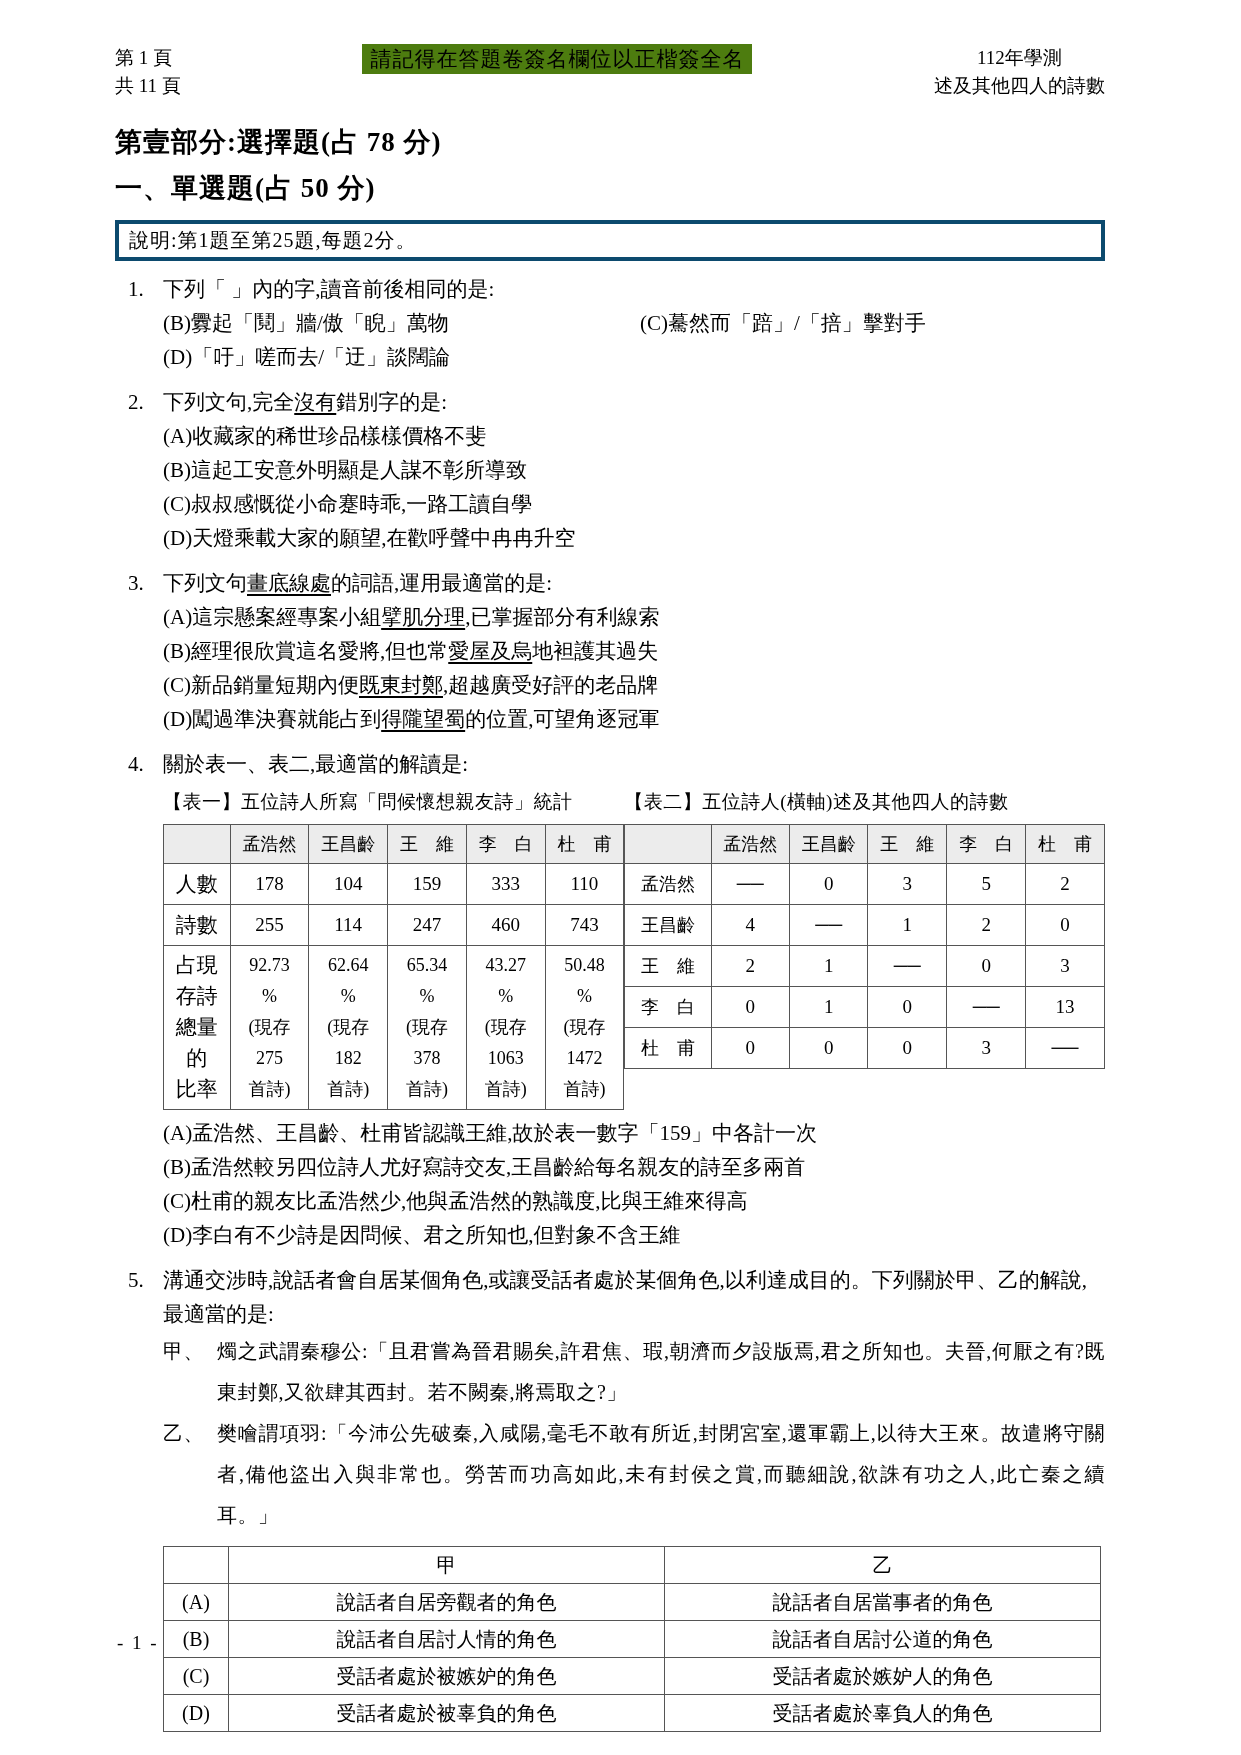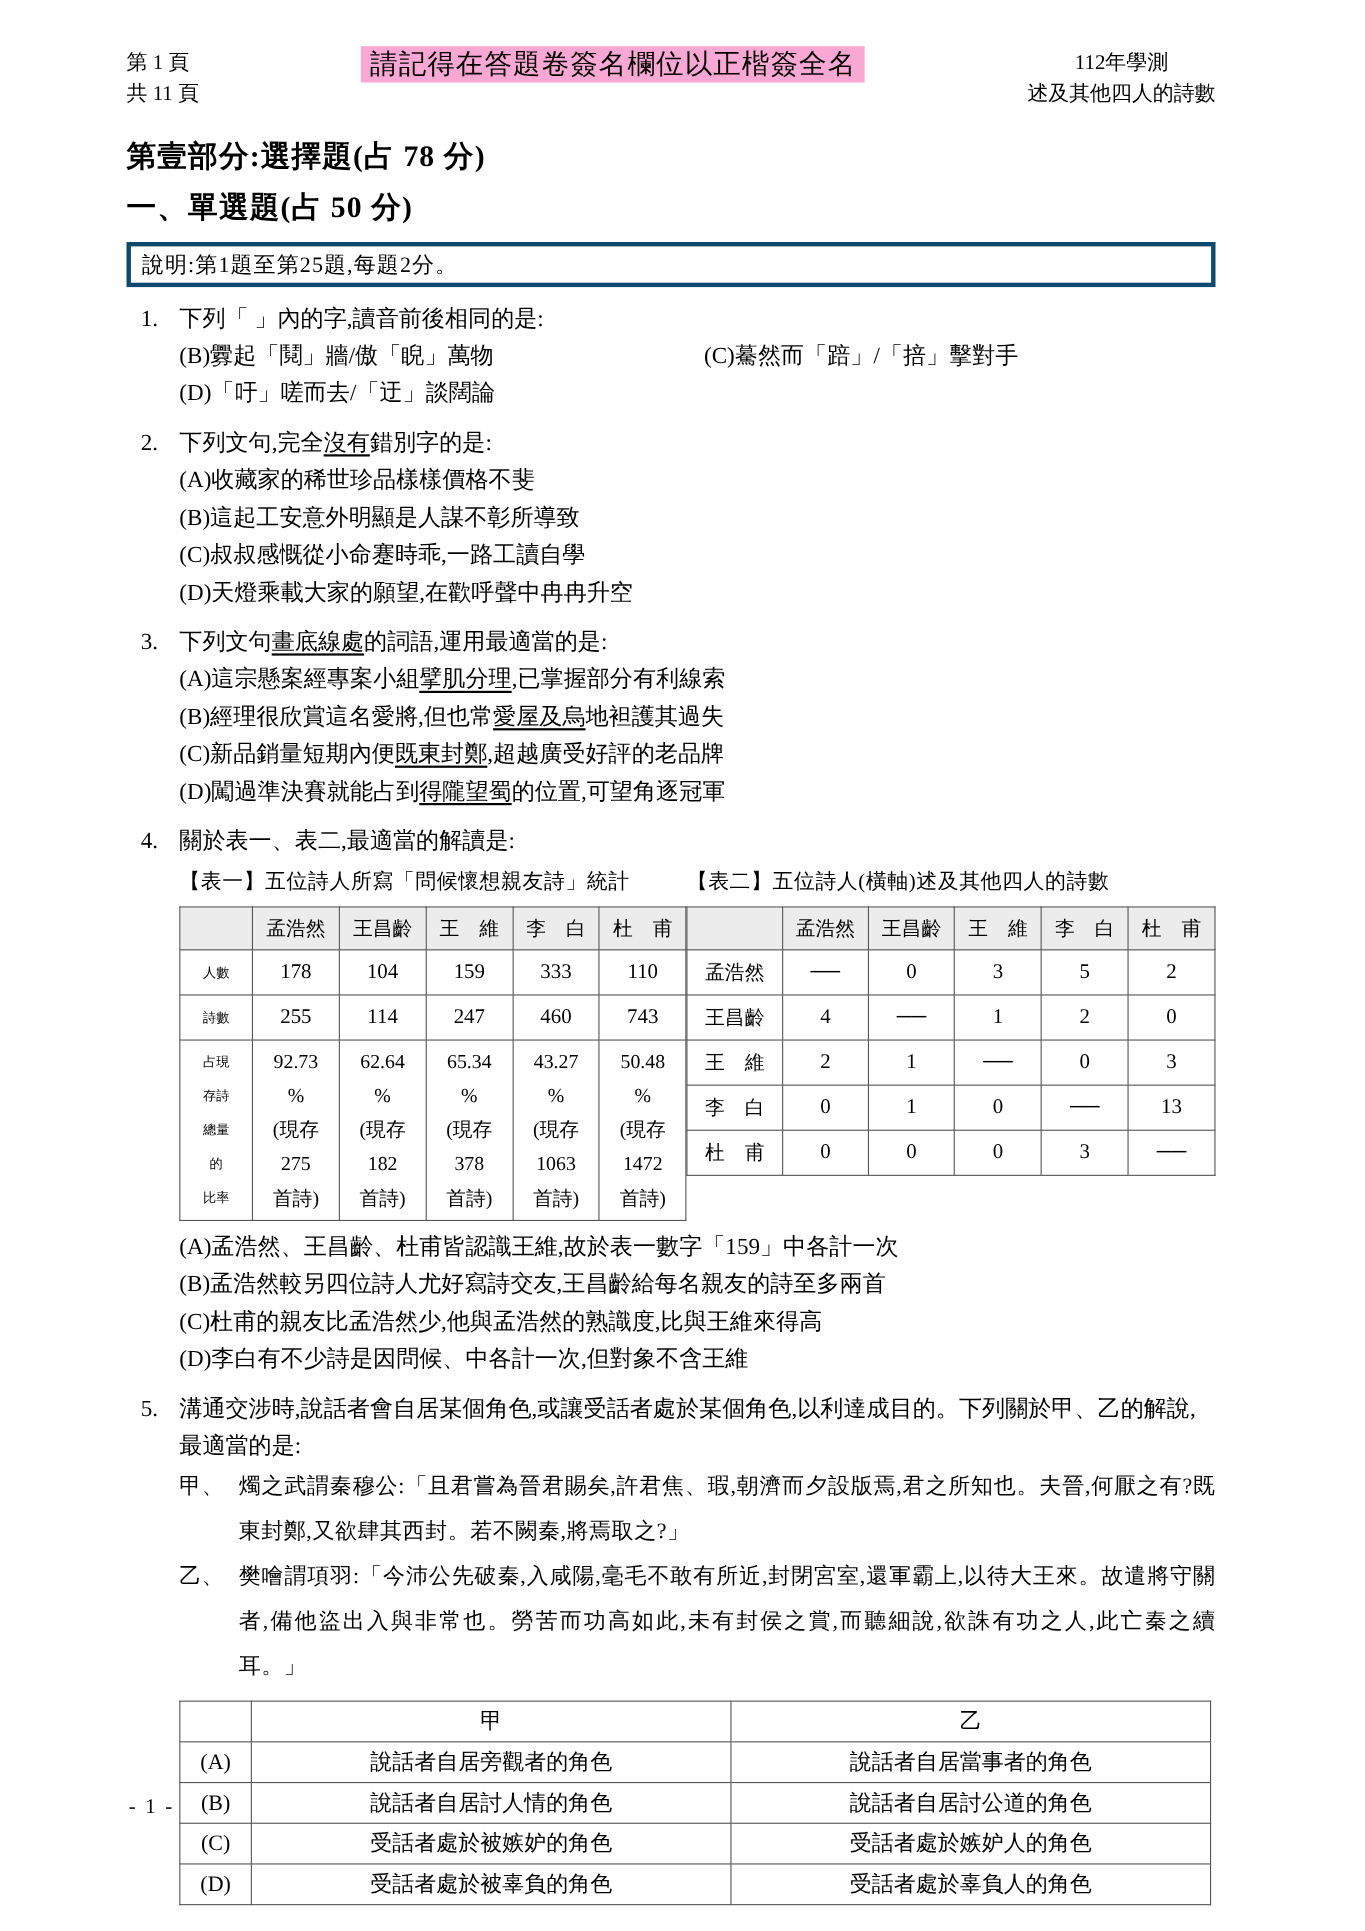--- a/index.html
+++ b/index.html
@@ -6,39 +6,39 @@
   .page{
     width:1241px;height:1755px;box-sizing:border-box;position:relative;
     background:#fff;color:#000;overflow:hidden;
     font-family:"Liberation Serif","DejaVu Serif",serif;
     padding:44px 136px 0 115px;
   }
   
   .hdr{display:flex;justify-content:space-between;align-items:flex-start;font-size:19px;line-height:28px;}
   .hdr-left{white-space:pre-line;}
   .hdr-center{padding-top:1px;}
-  .notice{background:#f9a8d4;padding:3px 8px;font-size:25px;letter-spacing:1px;}
+  .notice{background:#4d7c0f;padding:3px 8px;font-size:21px;letter-spacing:1px;}
   .hdr-right{text-align:center;white-space:pre-line;}
   
   .part-title{font-size:27px;font-weight:bold;margin-top:24px;letter-spacing:1px;}
   .sub-title{font-size:27px;font-weight:bold;margin-top:10px;letter-spacing:1px;}
   .instr-box{margin-top:14px;border:4px solid #0c4a6e;padding:3px 10px;font-size:20px;letter-spacing:1px;}
   
   .q{position:relative;padding-left:48px;margin-top:11px;font-size:21px;line-height:34px;}
   .qnum{position:absolute;left:13px;top:0;}
   .opt-grid{display:grid;grid-template-columns:477px auto;}
   .opt-line{display:block;}
   .u{text-decoration:underline;text-underline-offset:4px;}
   
   .tables{display:flex;margin:4px 0 6px 0;align-items:flex-start;}
   .tbl-cap{font-size:19px;margin-bottom:5px;letter-spacing:0.5px;}
   table{border-collapse:collapse;}
   td{border:1.5px solid #555;text-align:center;font-size:19px;padding:2px 4px;vertical-align:middle;}
   tr.thead td{background:#ececec;font-size:18px;height:32px;}
-  .t1 td.lbl{width:60px;font-size:12px;}
+  .t1 td.lbl{width:60px;font-size:21px;}
   .t1 td{width:72px;height:36px;}
   .t2 td.lbl{width:80px;font-size:18px;}
   .t2 td{width:72px;height:36px;}
   .multiline{white-space:pre-line;line-height:31px;font-size:18px;padding:4px 2px;}
   
   .passage{position:relative;padding-left:54px;font-size:20px;line-height:41px;letter-spacing:0.5px;text-align:justify;}
   .plabel{position:absolute;left:0;top:0;}
   .t5{margin-top:10px;width:938px;}
   .t5 td{font-size:20px;height:31px;padding:1px 4px;}
   .t5 td.optc{width:56px;}
@@ -213,21 +213,21 @@
             <td>──</td>
           </tr>
         </tbody>
           </table>
       </div>
     </div>
 
     <div class="opt-line">(A)孟浩然、王昌齡、杜甫皆認識王維,故於表一數字「159」中各計一次</div>
     <div class="opt-line">(B)孟浩然較另四位詩人尤好寫詩交友,王昌齡給每名親友的詩至多兩首</div>
     <div class="opt-line">(C)杜甫的親友比孟浩然少,他與孟浩然的熟識度,比與王維來得高</div>
-    <div class="opt-line">(D)李白有不少詩是因問候、中各計一次,但對象不含王維</div>
+    <div class="opt-line">(D)李白有不少詩是因問候、君之所知也,但對象不含王維</div>
   </div>
 
   <div class="q">
     <span class="qnum">5.</span>
     <div>溝通交涉時,說話者會自居某個角色,或讓受話者處於某個角色,以利達成目的。下列關於甲、乙的解說,最適當的是:</div>
 
     <div class="passage">
       <span class="plabel">甲、</span>
       <span>燭之武謂秦穆公:「且君嘗為晉君賜矣,許君焦、瑕,朝濟而夕設版焉,君之所知也。夫晉,何厭之有?既東封鄭,又欲肆其西封。若不闕秦,將焉取之?」</span>
     </div>

